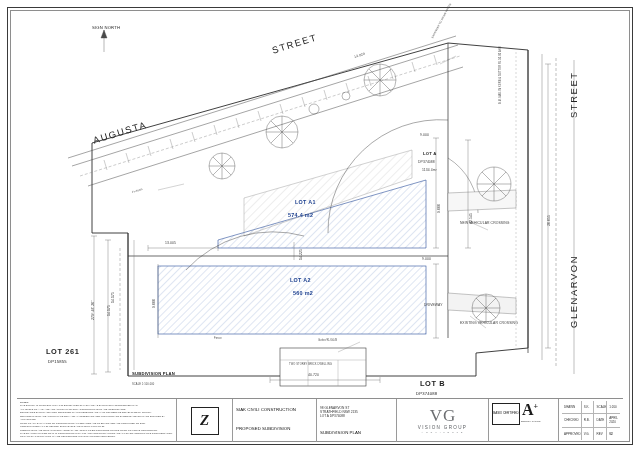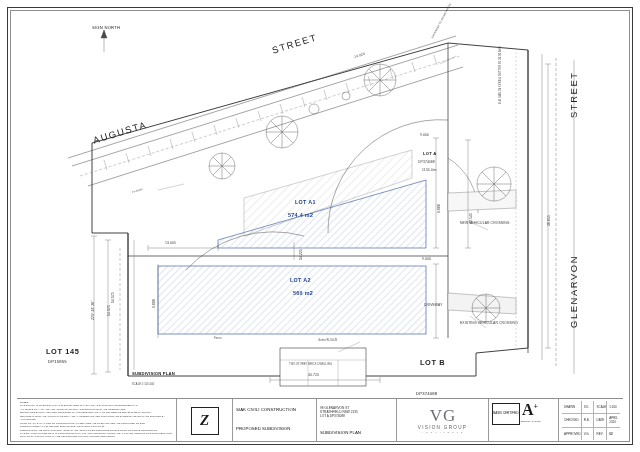--- a/index.html
+++ b/index.html
@@ -315,24 +315,24 @@
     <div class="tx md bold blue" style="left:287px;top:192px;">LOT A1</div>
     <div class="tx md bold blue" style="left:280px;top:205px;">574.4 m2</div>
 
     <div class="tx md bold blue" style="left:282px;top:270px;">LOT A2</div>
     <div class="tx md bold blue" style="left:285px;top:283px;">560 m2</div>
 
     <div class="tx sm bold" style="left:415px;top:144px;">LOT A</div>
     <div class="tx tiny" style="left:410px;top:153px;">DP374088</div>
     <div class="tx tiny" style="left:414px;top:161px;">1134 4m²</div>
 
-    <div class="tx lg bold" style="left:38px;top:340px;">LOT 145</div>
+    <div class="tx lg bold" style="left:38px;top:340px;">LOT 261</div>
     <div class="tx sm" style="left:40px;top:352px;">DP15855</div>
 
-    <div class="tx lg bold" style="left:412px;top:351px;">LOT B</div>
+    <div class="tx lg bold" style="left:412px;top:372px;">LOT B</div>
     <div class="tx sm" style="left:408px;top:384px;">DP374088</div>
 
     <div class="tx tiny" style="left:452px;top:214px;">NEW VEHICULAR CROSSING</div>
     <div class="tx tiny" style="left:452px;top:314px;">EXISTING VEHICULAR CROSSING</div>
     <div class="tx tiny" style="left:416px;top:296px;">DRIVEWAY</div>
     <div class="tx micro" style="left:281px;top:356px;">TWO STOREY BRICK DWELLING</div>
     <div class="tx micro" style="left:206px;top:330px;">Fence</div>
     <div class="tx micro" style="left:310px;top:332px;">Gutter/KL/GL/B</div>
     <div class="tx micro rotst" style="left:124px;top:184px;transform:rotate(-17deg);">Footpath</div>
 

